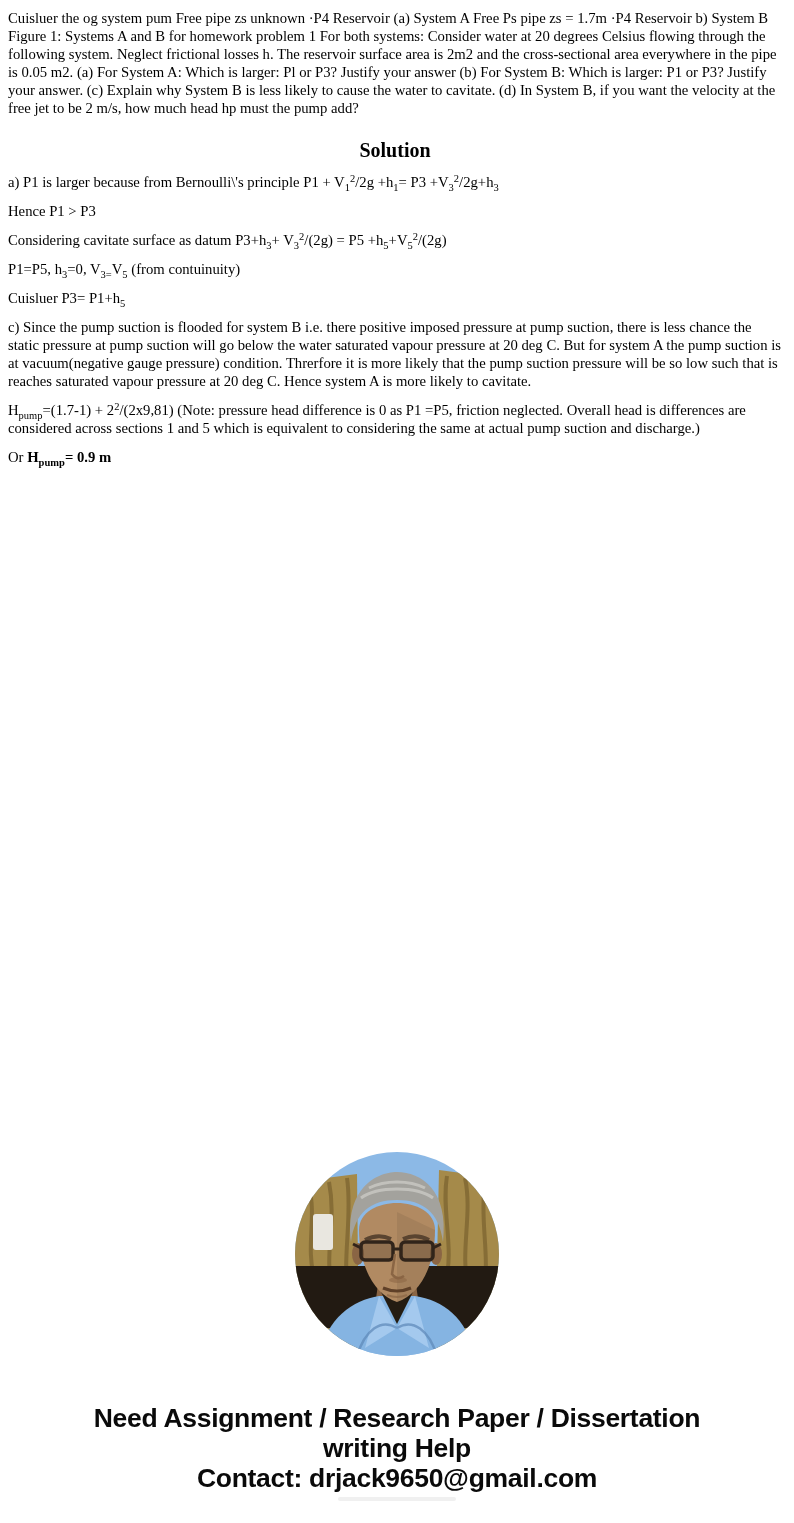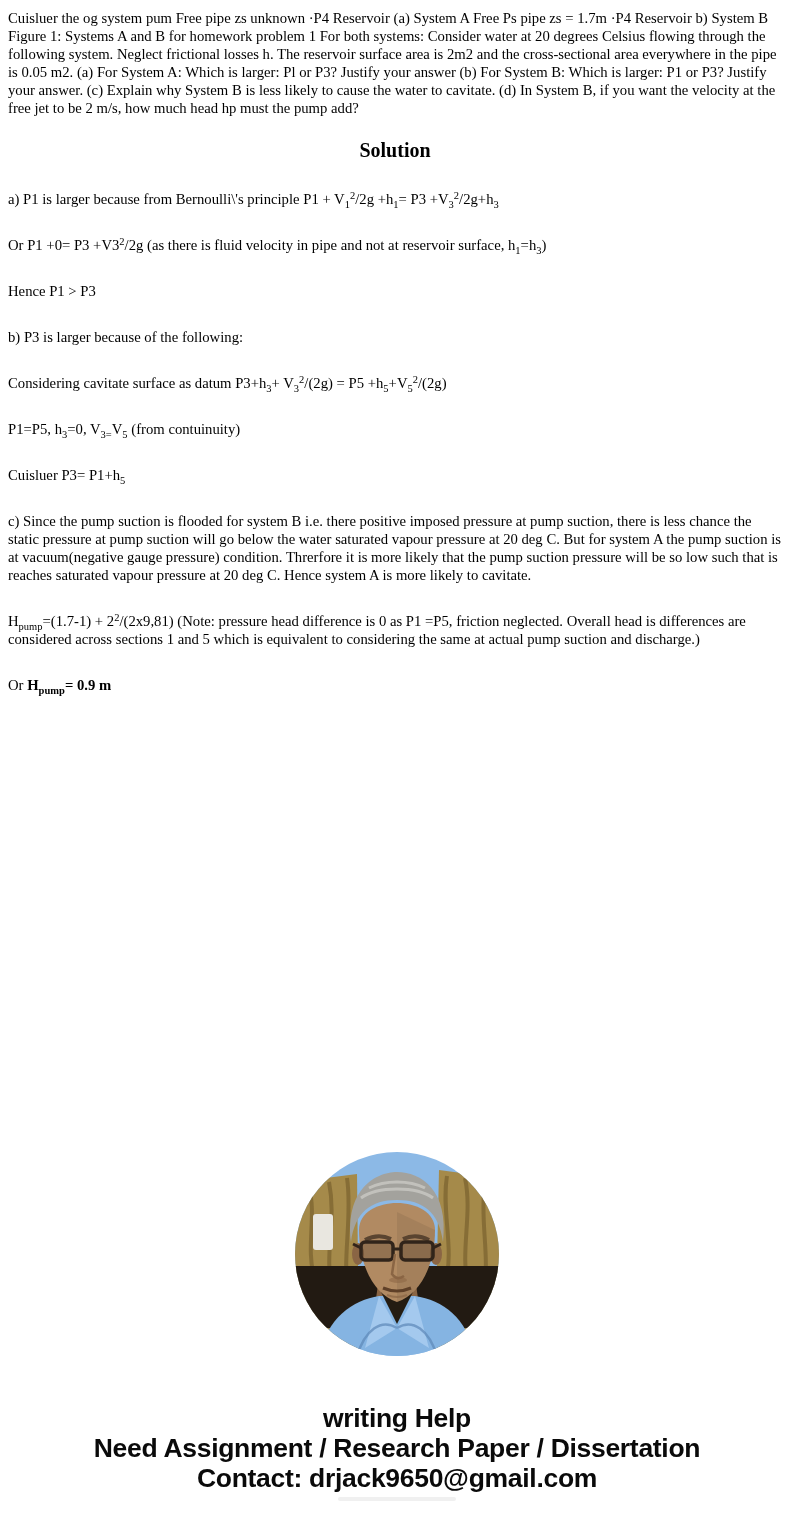--- a/index.html
+++ b/index.html
@@ -12,21 +12,21 @@
   .content { padding:9px 12px 0 8px; }
   .question {
     margin:0; font-size:14.7px; line-height:18px;
   }
   h2.solution-heading {
     font-size:20px; line-height:23px; font-weight:bold;
     margin:22px 0 0 0;
     text-align:center;
   }
   p.para {
-    margin:28px 0 0 0; font-size:14.7px; line-height:18px;
+    margin:11px 0 0 0; font-size:14.7px; line-height:18px;
   }
   .seg-sub { font-size:10.5px; vertical-align:-4px; line-height:0; }
   .seg-sup { font-size:10.5px; vertical-align:5px;  line-height:0; }
   .seg-b   { font-weight:bold; }
   .seg-bsub{ font-weight:bold; font-size:10.5px; vertical-align:-4px; line-height:0; }
 
   .avatar-wrap {
     position:absolute; left:295px; top:1152px;
     width:204px; height:204px; border-radius:50%;
   }
@@ -45,23 +45,21 @@
 </style>
 </head>
 <body>
 
 <div class="content">
   <p class="question">Cuisluer the og system pum Free pipe zs unknown ·P4 Reservoir (a) System A Free Ps pipe zs = 1.7m ·P4 Reservoir b) System B Figure 1: Systems A and B for homework problem 1 For both systems: Consider water at 20 degrees Celsius flowing through the following system. Neglect frictional losses h. The reservoir surface area is 2m2 and the cross-sectional area everywhere in the pipe is 0.05 m2. (a) For System A: Which is larger: Pl or P3? Justify your answer (b) For System B: Which is larger: P1 or P3? Justify your answer. (c) Explain why System B is less likely to cause the water to cavitate. (d) In System B, if you want the velocity at the free jet to be 2 m/s, how much head hp must the pump add?</p>
 
   <h2 class="solution-heading">Solution</h2>
 
   <p class="para"><span>a) P1 is larger because from Bernoulli\'s principle P1 + V</span><span class="seg-sub">1</span><span class="seg-sup">2</span><span>/2g +h</span><span class="seg-sub">1</span><span>= P3 +V</span><span class="seg-sub">3</span><span class="seg-sup">2</span><span>/2g+h</span><span class="seg-sub">3</span></p>
-  <p class="para"><span>Or P1 +0= P3 +V3</span><span class="seg-sup">2</span><span>/2g (as there is fluid velocity in pipe and not at reservoir surface, h</span><span class="seg-sub">1</span><span>=h</span><span class="seg-sub">3</span><span>)</span></p>
   <p class="para"><span>Hence P1 &gt; P3</span></p>
-  <p class="para"><span>b) P3 is larger because of the following:</span></p>
   <p class="para"><span>Considering cavitate surface as datum P3+h</span><span class="seg-sub">3</span><span>+ V</span><span class="seg-sub">3</span><span class="seg-sup">2</span><span>/(2g) = P5 +h</span><span class="seg-sub">5</span><span>+V</span><span class="seg-sub">5</span><span class="seg-sup">2</span><span>/(2g)</span></p>
   <p class="para"><span>P1=P5, h</span><span class="seg-sub">3</span><span>=0, V</span><span class="seg-sub">3=</span><span>V</span><span class="seg-sub">5</span><span> (from contuinuity)</span></p>
   <p class="para"><span>Cuisluer P3= P1+h</span><span class="seg-sub">5</span></p>
   <p class="para"><span>c) Since the pump suction is flooded for system B i.e. there positive imposed pressure at pump suction, there is less chance the static pressure at pump suction will go below the water saturated vapour pressure at 20 deg C. But for system A the pump suction is at vacuum(negative gauge pressure) condition. Threrfore it is more likely that the pump suction pressure will be so low such that is reaches saturated vapour pressure at 20 deg C. Hence system A is more likely to cavitate.</span></p>
   <p class="para"><span>H</span><span class="seg-sub">pump</span><span>=(1.7-1) + 2</span><span class="seg-sup">2</span><span>/(2x9,81) (Note: pressure head difference is 0 as P1 =P5, friction neglected. Overall head is differences are considered across sections 1 and 5 which is equivalent to considering the same at actual pump suction and discharge.)</span></p>
   <p class="para"><span>Or </span><span class="seg-b">H</span><span class="seg-bsub">pump</span><span class="seg-b">= 0.9 m</span></p>
 </div>
 
 <div class="avatar-wrap">
   <svg viewBox="0 0 204 204" width="204" height="204">
@@ -111,17 +109,17 @@
       <path d="M100,102 L97,122 Q102,129 109,124" stroke="#8a6544" stroke-width="2.5" fill="none"></path>
       <ellipse cx="103" cy="128" rx="9" ry="3" fill="#8a6544" opacity="0.55"></ellipse>
 
       <path d="M88,136 Q102,142 116,136" stroke="#5f4028" stroke-width="3" fill="none"></path>
       <path d="M92,143 Q102,147 112,143" stroke="#8a6544" stroke-width="2" fill="none" opacity="0.7"></path>
     </g>
   </svg>
 </div>
 
 <div class="footer">
+  <div>Need Assignment / Research Paper / Dissertation</div>
   <div>writing Help</div>
-  <div>Need Assignment / Research Paper / Dissertation</div>
   <div>Contact: drjack9650@gmail.com</div>
 </div>
 <div class="footer-underline"></div>
 
 </body></html>

